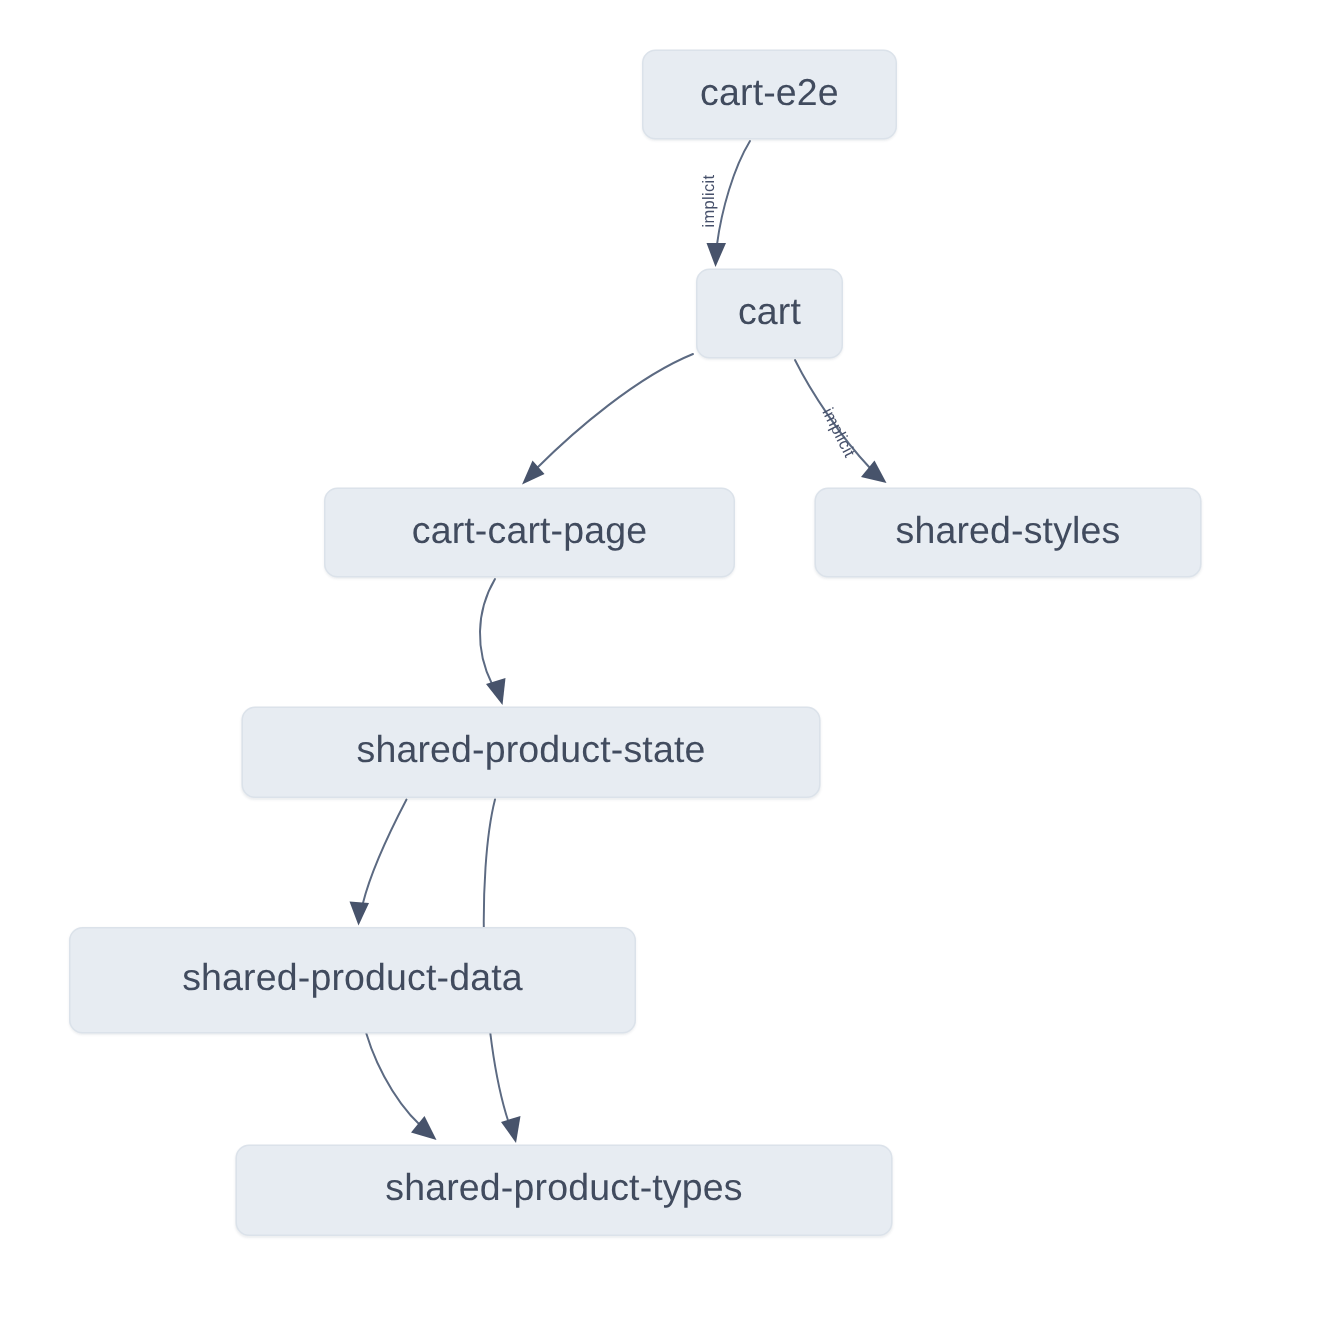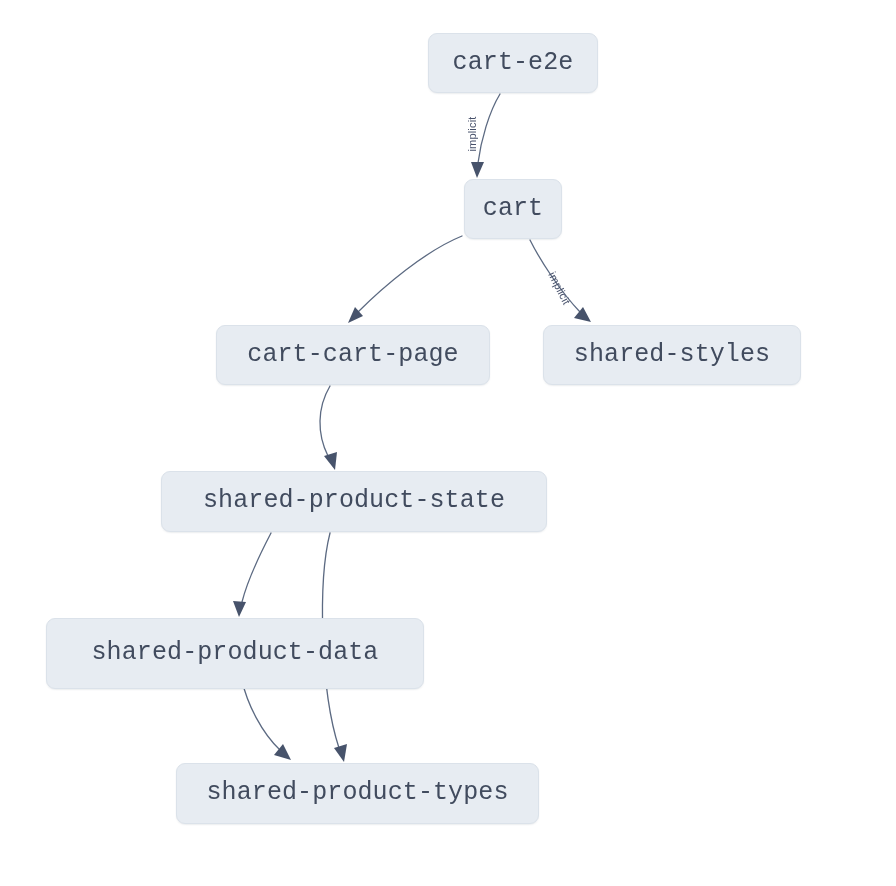--- a/index.html
+++ b/index.html
@@ -47,21 +47,21 @@
   .node {
     position: absolute;
     box-sizing: border-box;
     display: flex;
     align-items: center;
     justify-content: center;
     background: #e7ecf2;
     border: 1px solid #dbe2ea;
     border-radius: 9px;
     color: #414b5e;
-    font-family: Liberation Mono, monospace;
+    font-family: Liberation Sans, sans-serif;
     font-size: 25px;
     font-weight: 400;
     letter-spacing: 0.1px;
     white-space: nowrap;
     box-shadow: 0 1px 1.5px rgba(70, 85, 110, 0.10);
     cursor: pointer;
   }
   .node-label {
     display: block;
     line-height: 1;
@@ -131,17 +131,17 @@
   </div>
 
   <div class="node" style="left:543px; top:325px; width:258px; height:60px;">
     <span class="node-label">shared-styles</span>
   </div>
 
   <div class="node" style="left:46px; top:618px; width:378px; height:71px;">
     <span class="node-label">shared-product-data</span>
   </div>
 
-  <div class="node" style="left:157px; top:763px; width:363px; height:61px;margin-left:19px;">
+  <div class="node" style="left:157px; top:763px; width:438px; height:61px;">
     <span class="node-label">shared-product-types</span>
   </div>
 
 </div>
 
 </body></html>

